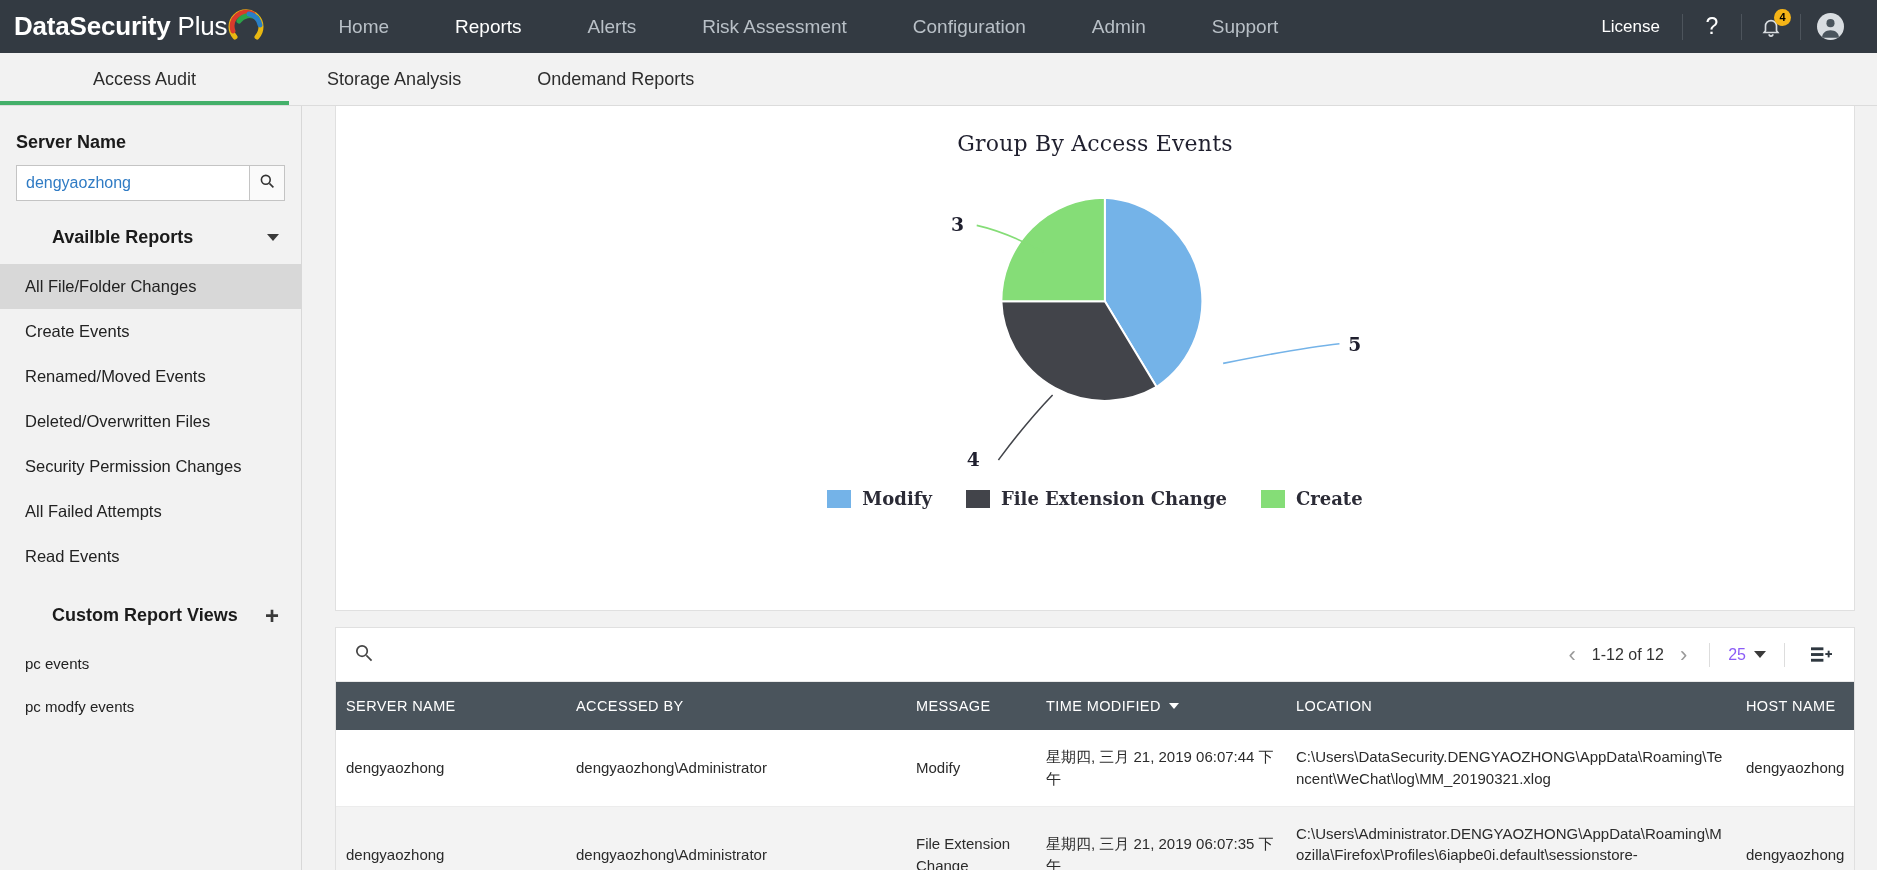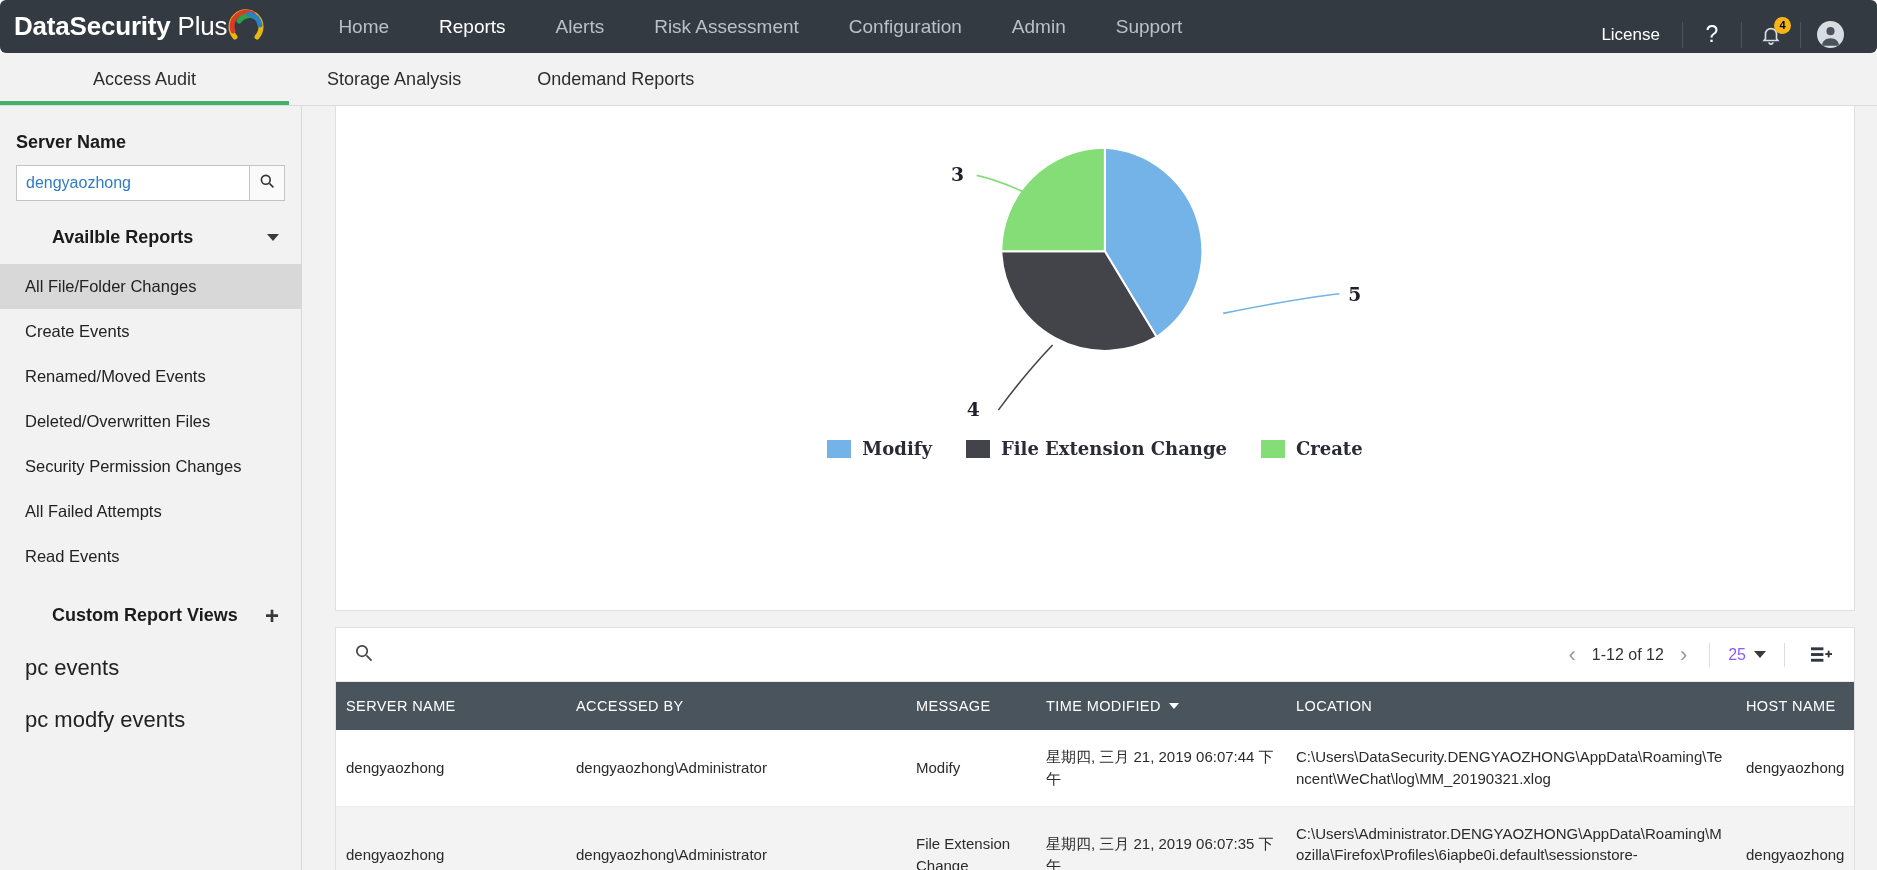--- a/index.html
+++ b/index.html
@@ -11,52 +11,51 @@
   }
 
   
   .topbar {
     height: 53px;
     background: #333a42;
     display: flex;
     align-items: center;
     padding: 0 22px 0 14px;
     position: relative;
-    border-radius: 6px;
   }
   .brand {
     display: flex;
     align-items: center;
     gap: 2px;
     margin-right: 46px;
   }
   .brand-text {
     color: #ffffff;
     font-size: 26px;
     font-weight: bold;
     letter-spacing: -0.2px;
     white-space: nowrap;
   }
   .brand-text .thin { font-weight: 400; }
   .brand-logo { width: 40px; height: 40px; position: relative; margin-left: -2px;}
 
-  .mainnav { display: flex; align-items: center; gap: 0px; }
+  .mainnav { display: flex; align-items: center; gap: 16px; }
   .mainnav a {
     color: #b9c0c7;
     font-size: 19px;
     text-decoration: none;
     padding: 0 25px;
     line-height: 53px;
     white-space: nowrap;
   }
   .mainnav a.active { color: #ffffff; }
 
   .topright {
     position: absolute;
-    right: 18px; top: 8px; height: 53px;
+    right: 18px; top: 0; height: 53px;
     display: flex; align-items: center;
   }
   .topright .license {
     color: #ffffff; font-size: 17px; padding-right: 22px;
   }
   .tr-divider { width: 1px; height: 26px; background: #4d545c; }
   .tr-item {
     display: flex; align-items: center; justify-content: center;
     width: 58px; height: 53px; position: relative;
     color: #d9dde1;
@@ -143,21 +142,21 @@
   }
   .plus-ico { font-size: 24px; color: #3a3a3a; line-height: 18px; }
   .sb-item {
     padding: 13px 32px 13px 25px;
     font-size: 16.5px; color: #222;
     white-space: nowrap;
   }
   .sb-item.selected { background: #d8d8d8; }
   .sb-sub-item {
     padding: 13px 16px 13px 25px;
-    font-size: 22px; color: #222;
+    font-size: 15px; color: #222;
   }
 
   
   .main {
     flex: 1;
     background: #f2f2f2;
     padding: 0 22px 0 33px;
     overflow: hidden;
     position: relative;
   }
@@ -374,20 +373,21 @@
       <span>pc events</span>
     </div>
     <div class="sb-sub-item">
       <span>pc modfy events</span>
     </div>
   </aside>
 
   <main class="main">
 
     <section class="chart-card">
+      <div class="chart-title">Group By Access Events</div>
 
       <div class="pie-area">
         <svg width="100%" height="330" viewBox="0 0 1540 330" preserveAspectRatio="xMidYMid meet">
 
           <path d="M780 40 A105 105 0 0 1 832.5 231.9 L780 145 Z" fill="#74b3e8" stroke="#ffffff" stroke-width="2"></path>
 
           <path d="M832.5 231.9 A105 105 0 0 1 675 145 L780 145 Z" fill="#42444a" stroke="#ffffff" stroke-width="2"></path>
 
           <path d="M675 145 A105 105 0 0 1 780 40 L780 145 Z" fill="#85dd77" stroke="#ffffff" stroke-width="2"></path>
 

